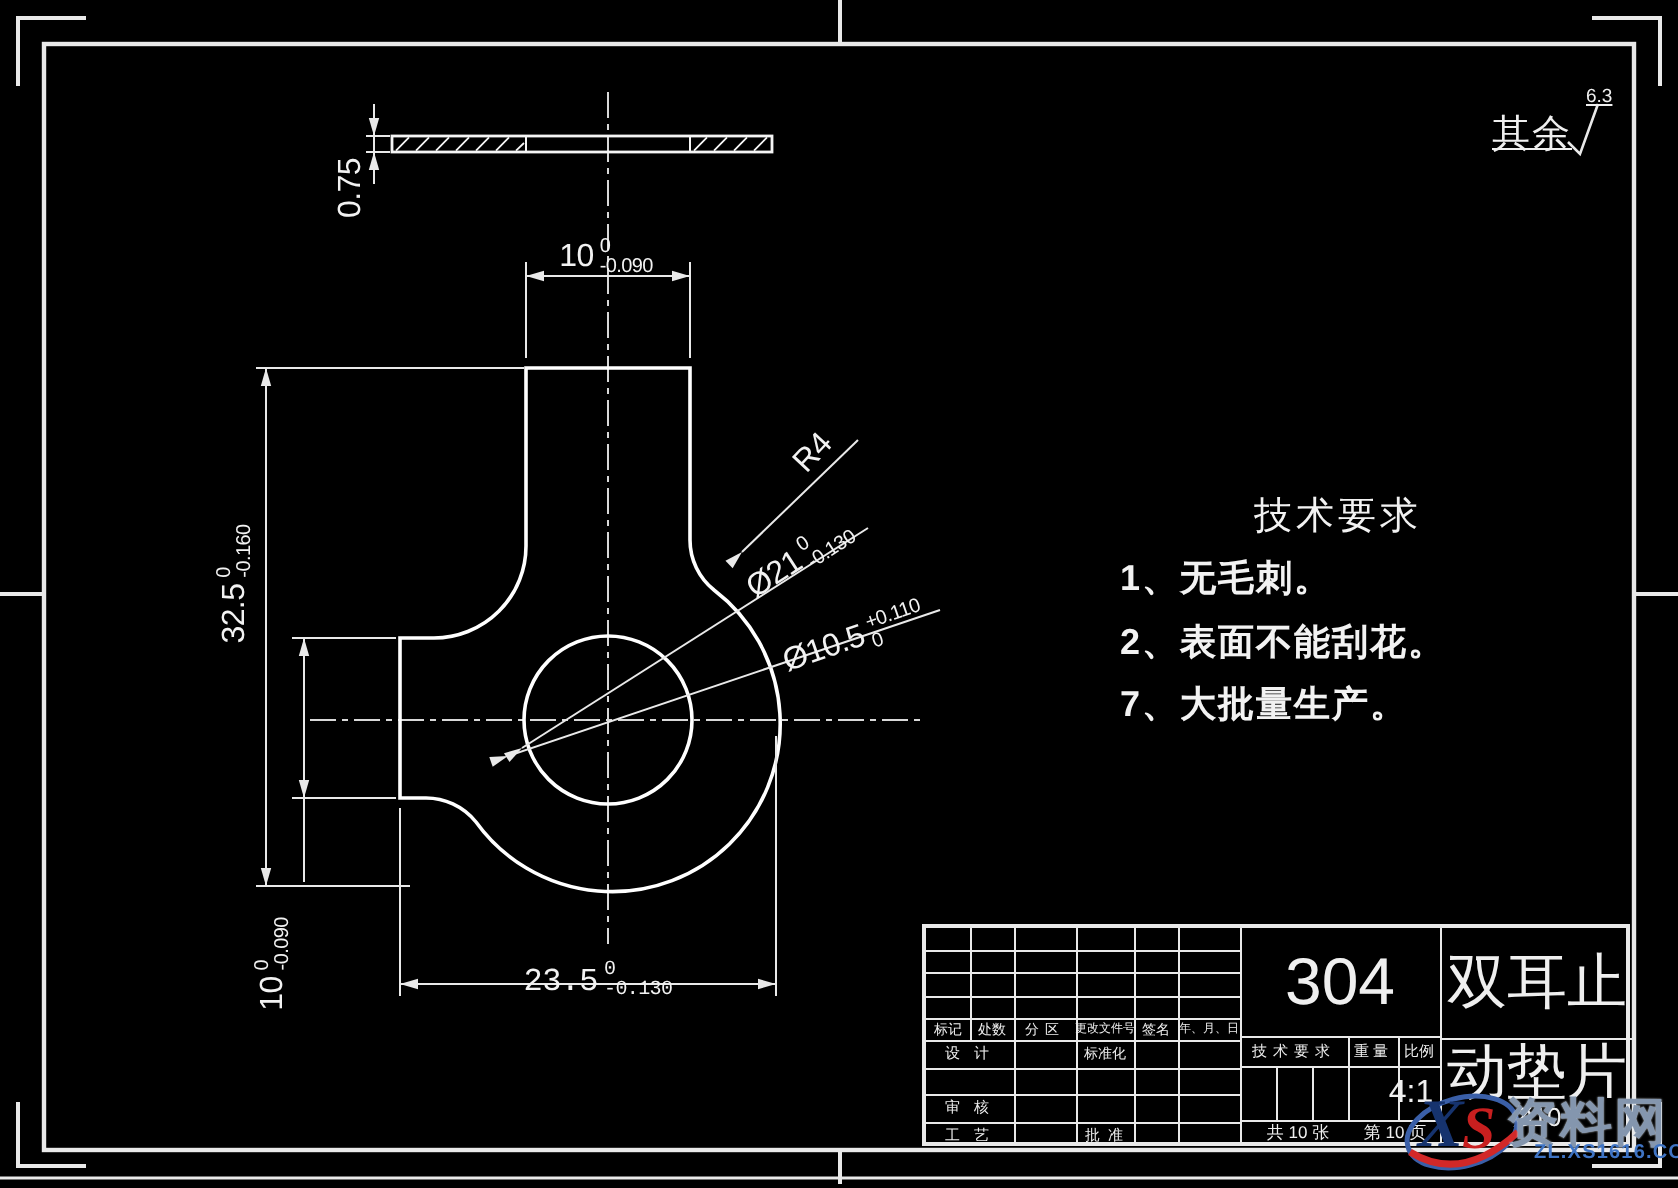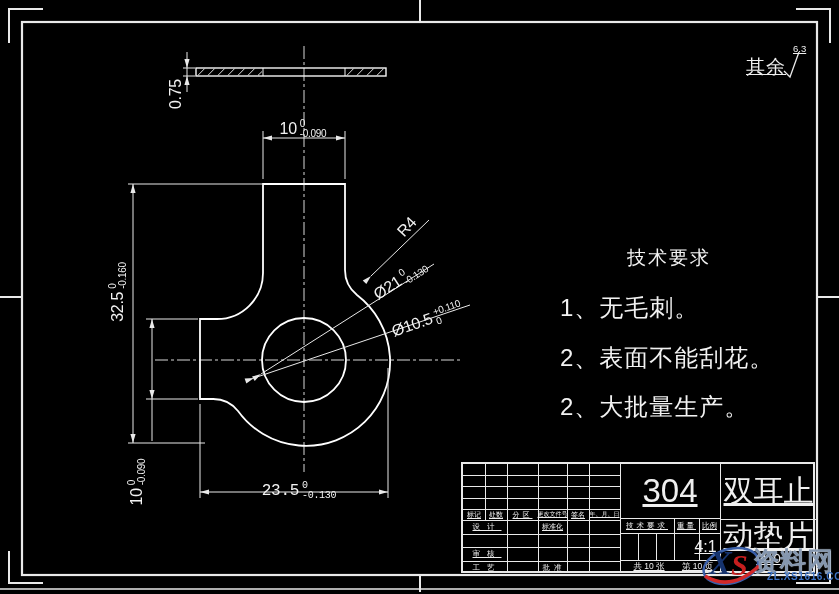--- a/index.html
+++ b/index.html
@@ -6,25 +6,25 @@
   .sheet{position:relative;width:839px;height:594px;background:#000;overflow:hidden;
          font-family:"Liberation Sans",sans-serif;color:#efefef;}
   .abs{position:absolute;text-decoration:underline;}
   svg{position:absolute;left:0;top:0;}
   .dimtxt{position:absolute;display:flex;align-items:center;justify-content:center;
           gap:3px;font-size:16px;color:#f2f2f2;white-space:nowrap;letter-spacing:-0.3px;}
   .tol{display:inline-flex;flex-direction:column;font-size:10px;line-height:10px;text-align:left;}
   .rot90{transform:rotate(-90deg);transform-origin:center;}
   .techreq{position:absolute;left:560px;top:245px;width:250px;color:#f2f2f2;}
   .techreq .trtitle{font-size:19px;margin-left:67px;letter-spacing:2px;}
-  .techreq .tritem{font-size:24px;line-height:25.5px;margin-top:24px;letter-spacing:1px;}
+  .techreq .tritem{font-size:18px;line-height:25.5px;margin-top:6px;letter-spacing:1px;font-weight:bold;}
   .tb{position:absolute;left:461px;top:462px;width:354px;height:111px;}
   .tb .ln{position:absolute;background:#e9e9e9;}
   .tc{position:absolute;display:flex;align-items:center;justify-content:center;
-      color:#efefef;overflow:visible;white-space:nowrap;text-decoration:underline;}
+      color:#efefef;overflow:visible;white-space:nowrap;}
   .wm{position:absolute;left:693px;top:520px;width:146px;height:72px;z-index:6;}
   .wm span{position:absolute;display:block;}
 </style>
 </head>
 <body>
 
 <div class="sheet">
 
   <svg width="839" height="594" viewBox="0 0 839 594">
 
@@ -139,21 +139,21 @@
     <span>R4</span>
   </div>
 
   <div class="abs" style="left:746px;top:54px;font-size:19px;letter-spacing:1px;">其余</div>
   <div class="abs" style="left:793px;top:43px;font-size:9.5px;">6.3</div>
 
   <div class="techreq">
     <div class="trtitle">技术要求</div>
     <div class="tritem">1、无毛刺。</div>
     <div class="tritem">2、表面不能刮花。</div>
-    <div class="tritem">2、大批量生产。</div>
+    <div class="tritem">7、大批量生产。</div>
   </div>
 
   <div class="tb" style="border:2px solid #e9e9e9;box-sizing:border-box;">
 
     <div class="ln" style="left:0;top:11px;width:157px;height:1px;"></div>
     <div class="ln" style="left:0;top:22px;width:157px;height:1px;"></div>
     <div class="ln" style="left:0;top:34px;width:157px;height:1px;"></div>
     <div class="ln" style="left:0;top:45px;width:157px;height:1px;"></div>
     <div class="ln" style="left:0;top:56px;width:157px;height:1px;"></div>
     <div class="ln" style="left:0;top:70px;width:157px;height:1px;"></div>

